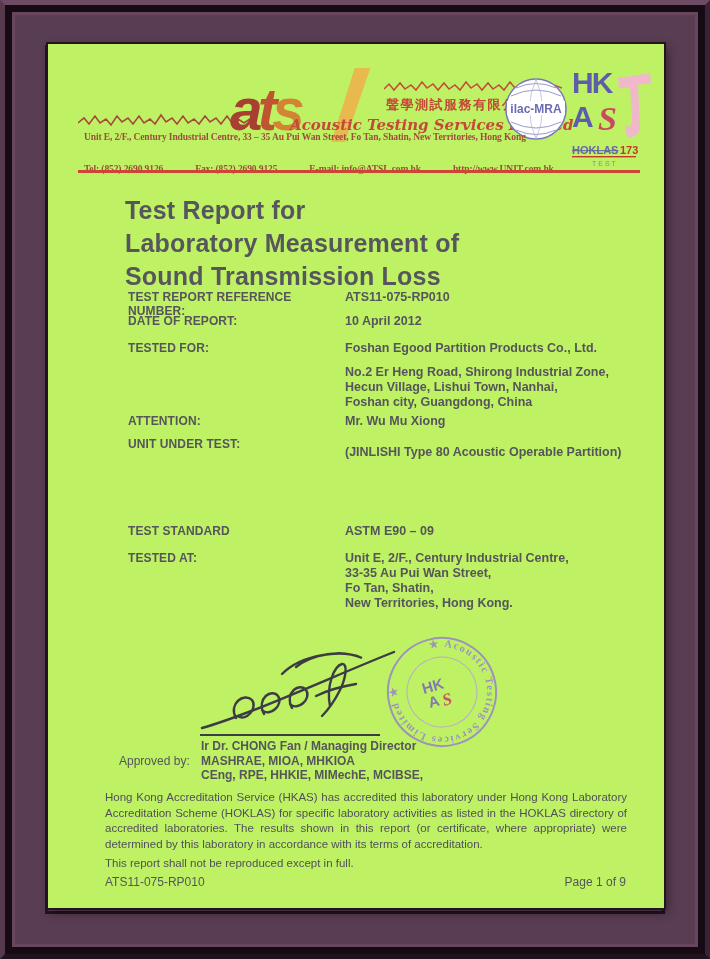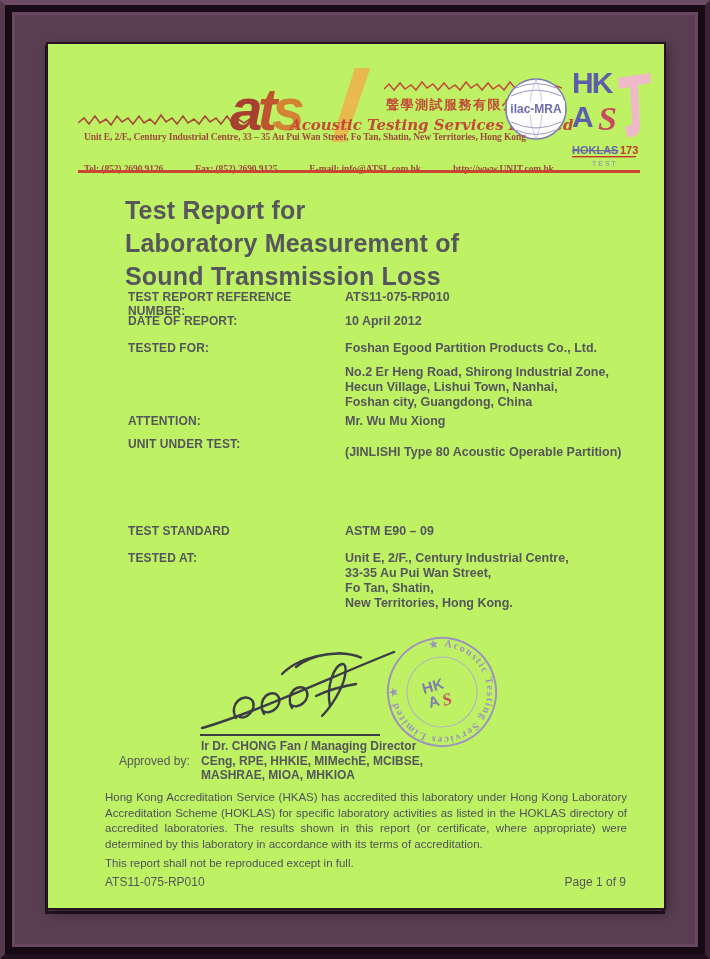--- a/index.html
+++ b/index.html
@@ -187,22 +187,22 @@
     </text>
     <text x="40" y="55" font-family="Liberation Sans, sans-serif" font-size="15" font-weight="bold" fill="#7d6fb8">HK</text>
     <text x="42" y="70" font-family="Liberation Sans, sans-serif" font-size="15" font-weight="bold" fill="#7d6fb8">A</text>
     <text x="56" y="72" font-family="Liberation Serif, serif" font-size="17" font-weight="bold" font-style="italic" fill="#c94a5e">S</text>
   </svg>
 
   <div class="approved-by">Approved by:</div>
   <div class="sig-line"></div>
   <div class="sig-name">
     <div>Ir Dr. CHONG Fan / Managing Director</div>
+    <div>MASHRAE, MIOA, MHKIOA</div>
     <div>CEng, RPE, HHKIE, MIMechE, MCIBSE,</div>
-    <div>MASHRAE, MIOA, MHKIOA</div>
   </div>
 
   <div class="accr">Hong Kong Accreditation Service (HKAS) has accredited this laboratory under Hong Kong Laboratory Accreditation Scheme (HOKLAS) for specific laboratory activities as listed in the HOKLAS directory of accredited laboratories. The results shown in this report (or certificate, where appropriate) were determined by this laboratory in accordance with its terms of accreditation.</div>
   <div class="repro">This report shall not be reproduced except in full.</div>
   <div class="foot-ref">ATS11-075-RP010</div>
   <div class="foot-page">Page 1 of 9</div>
 
 </div>
 
 </body></html>

